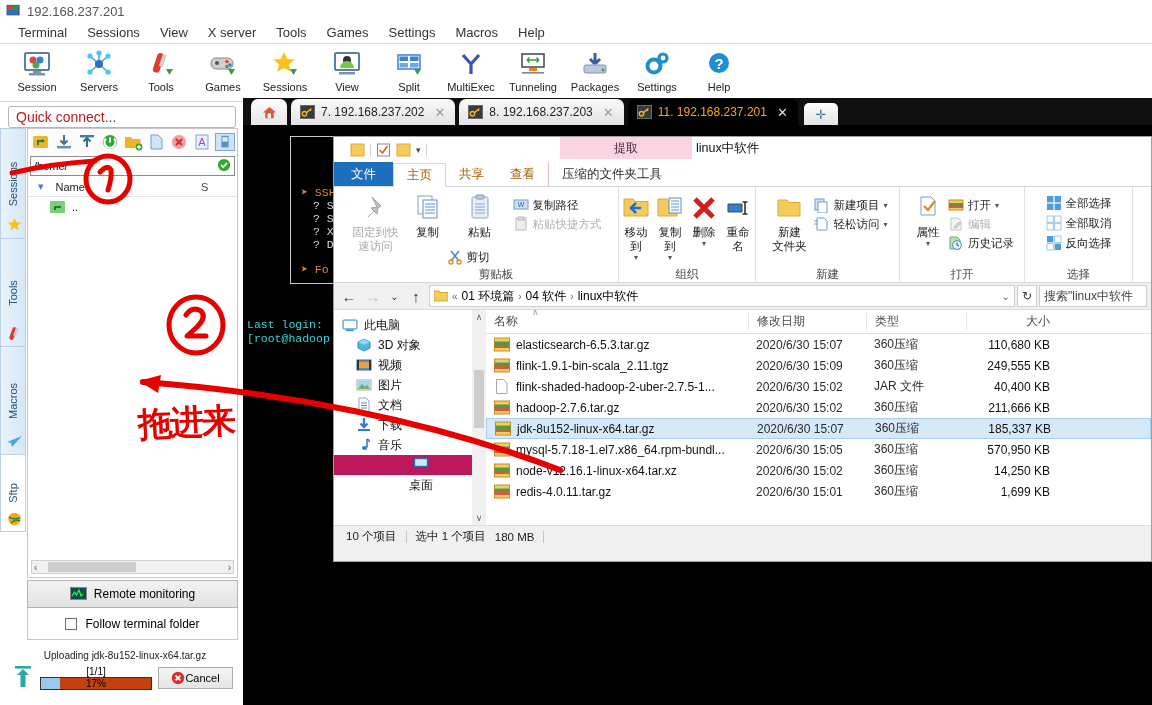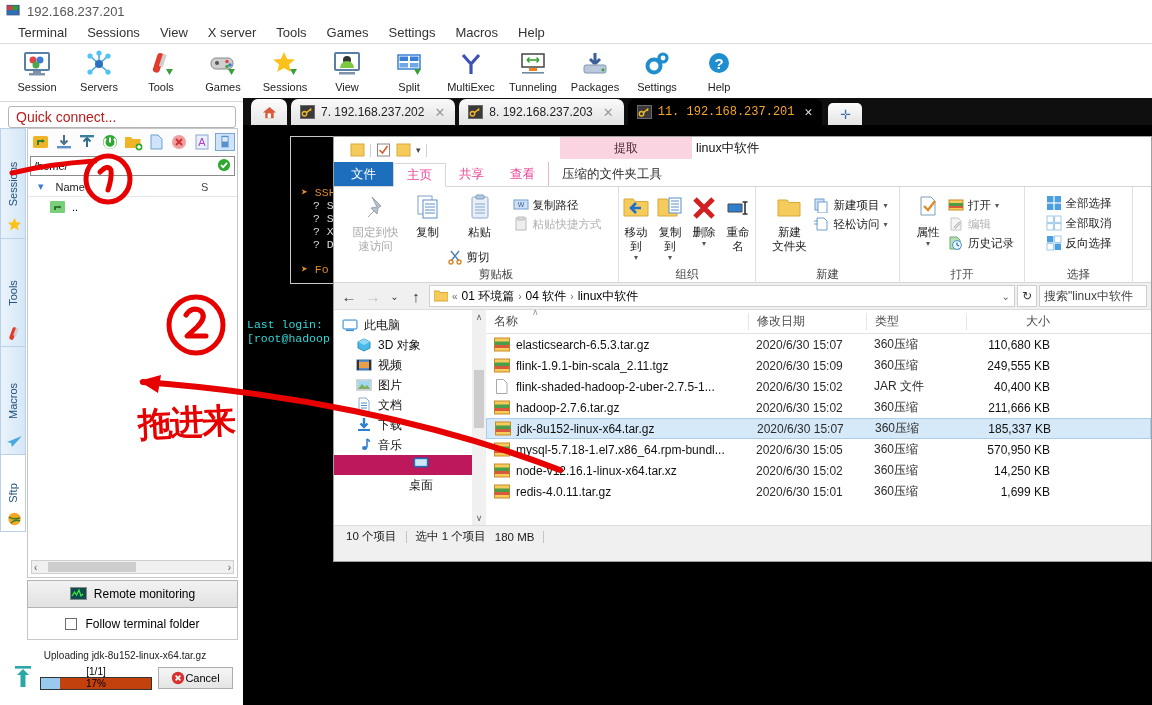--- a/index.html
+++ b/index.html
@@ -35,21 +35,21 @@
 
   
   .tabstrip { position:absolute; left:243px; top:98px; right:0; height:27px;
               background:#0f0f0f; display:flex; align-items:flex-end; }
   .tab-home { width:36px; height:26px; background:linear-gradient(#fdfdfd,#e6e6e6);
               border-radius:7px 7px 0 0; display:flex; align-items:center; justify-content:center;
               margin-left:8px; }
   .tab { height:26px; background:linear-gradient(#fafafa,#e2e2e2); border-radius:7px 7px 0 0;
          display:flex; align-items:center; padding:0 10px 0 9px; margin-left:4px; color:#222;
          font-size:12px; }
-  .tab.active { background:#000; color:#f5a623;font-family:Liberation Mono, monospace; }
+  .tab.active { background:#000; color:#f5a623; }
   .tab .tkey { width:15px; height:14px; margin-right:6px; flex:none; position:relative;
                background:#3a3a3a; border:1px solid #6a6a6a; }
   .tab .tclose { margin-left:10px; color:#999; font-size:13px; }
   .tab.active .tclose { color:#ddd; }
   .tab-add { width:34px; height:22px; background:linear-gradient(#fdfdfd,#e3e3e3);
              border-radius:5px 5px 0 0; margin-left:6px; display:flex; align-items:center;
              justify-content:center; color:#3a6ea5; font-size:13px; }
 
   
   .vbar { position:absolute; left:0; top:128px; width:26px; height:490px; }
@@ -115,21 +115,21 @@
   .ex-qat { height:26px; display:flex; align-items:center; gap:5px; padding-left:16px; background:#fff;}
   .qat-ico { width:15px; height:14px; position:relative; }
   .qat-sep { width:1px; height:13px; background:#cfcfcf; }
   .ctx-tab { position:absolute; left:226px; top:0; width:132px; height:22px; background:#fbd4e2;
              display:flex; align-items:center; justify-content:center; font-size:12px; color:#4a2630;}
   .win-title { position:absolute; left:362px; top:3px; font-size:12.5px; color:#111; }
 
   .ex-tabs { height:24px; display:flex; align-items:flex-end; background:#fff;
              border-bottom:1px solid #d6d6d6; position:relative; }
   .ex-tab { height:24px; padding:0 13px; display:flex; align-items:center; font-size:12.5px;
-            color:#ec4899; }
+            color:#a16207; }
   .ex-tab.file { background:#1d6fbe; color:#fff; padding:0 17px;text-align:right; }
   .ex-tab.active { background:#fff; border:1px solid #d6d6d6; border-bottom:1px solid #fff;
                    margin-bottom:-1px; }
   .ex-tab.ctx { color:#2c2c2c; }
 
   .ex-ribbon { height:96px; background:#fff; border-bottom:1px solid #d6d6d6; display:flex;
                position:relative; }
   .grp { height:96px; display:flex; flex-direction:column; align-items:center;
          border-right:1px solid #e0e0e0; position:relative; }
   .grp-body { flex:1; display:flex; align-items:flex-start; padding:4px 6px 0 6px; gap:2px; }

